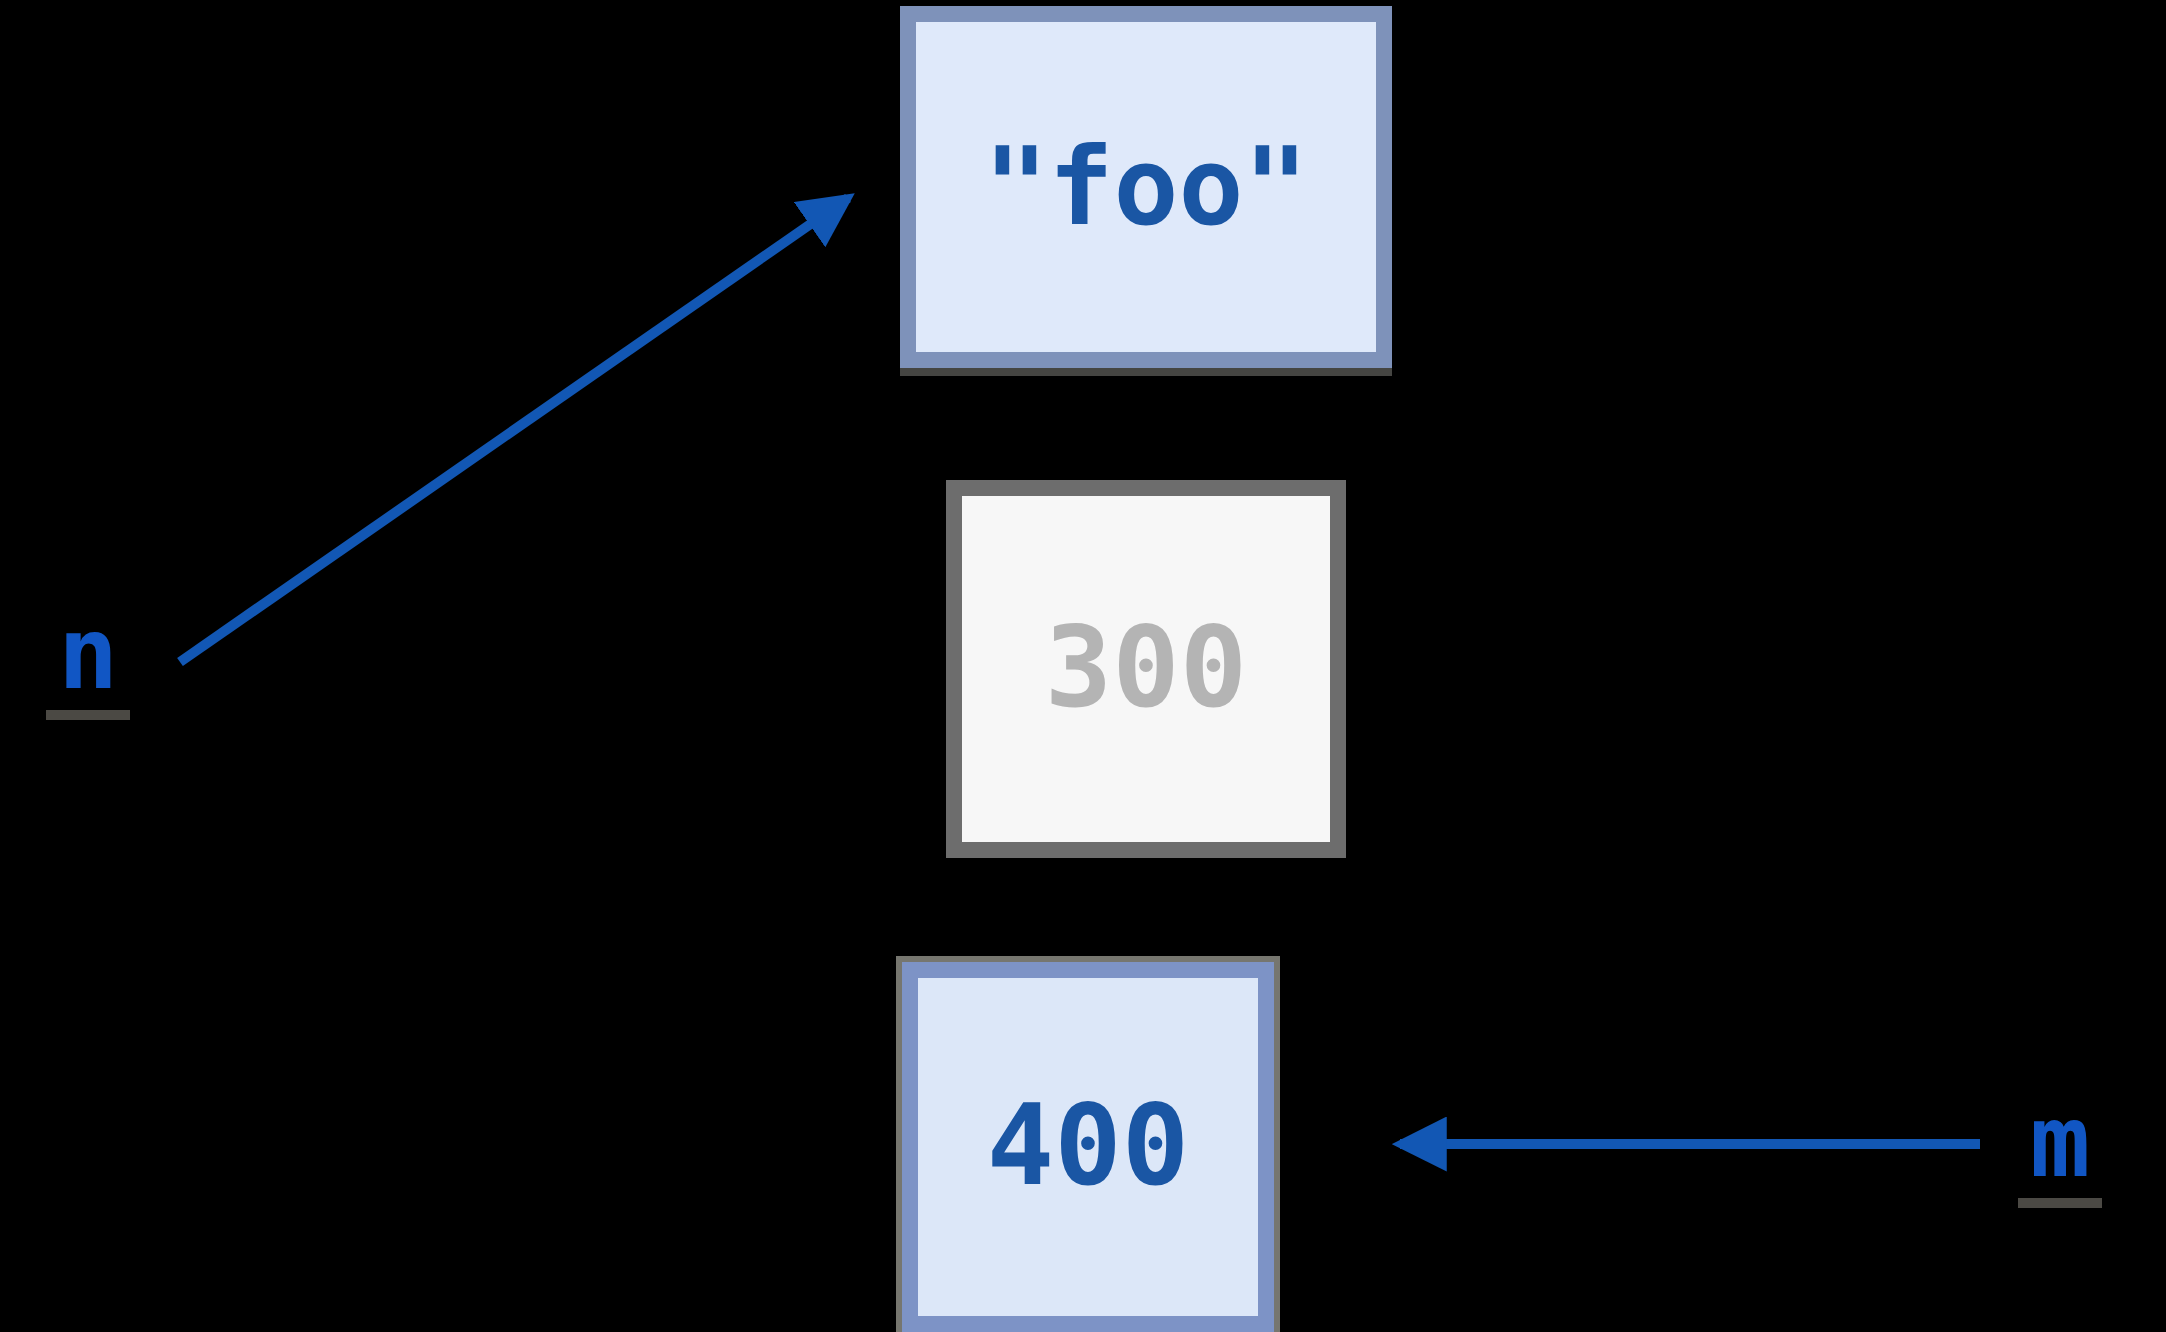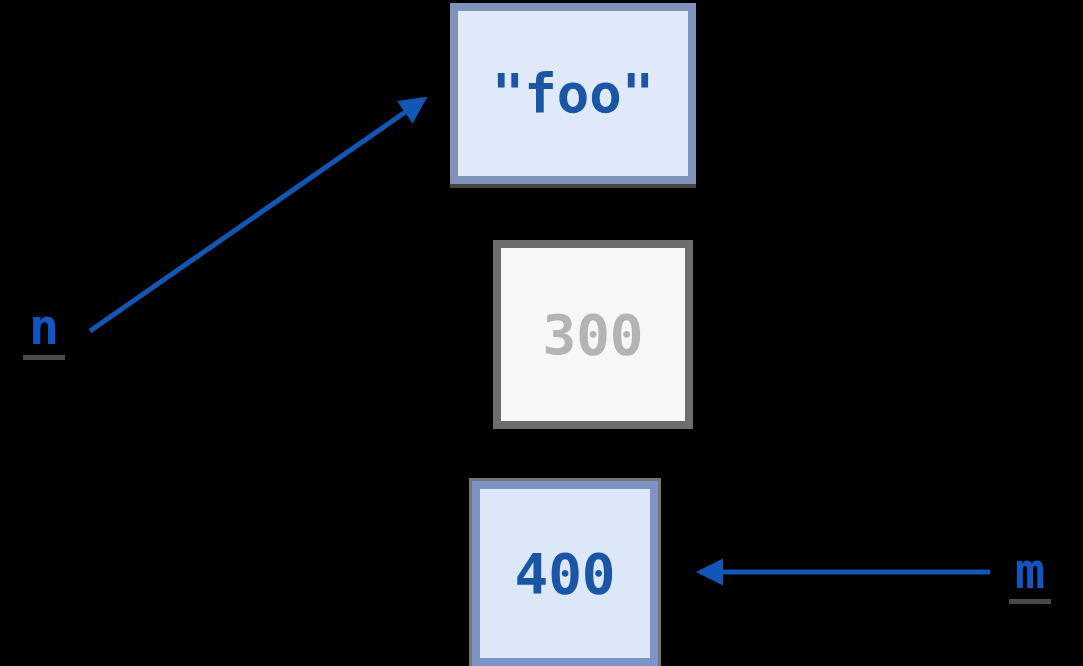--- a/index.html
+++ b/index.html
@@ -21,28 +21,28 @@
   }
   #box-foo {
     left: 450px; top: 3px; width: 246px; height: 181px;
     background: #dfe9fa;
     border: 8px solid #7e92ba;
     box-shadow: 0 4px 0 rgba(125,125,120,0.55);
     color: #1a56a4;
     font-size: 54px;
   }
   #box-300 {
-    left: 493px; top: 240px; width: 200px; height: 189px;
+    left: 473px; top: 240px; width: 200px; height: 189px;
     background: #f7f7f7;
     border: 8px solid #6d6d6d;
     color: #b4b4b4;
     font-size: 56px;
   }
   #box-400 {
-    left: 472px; top: 481px; width: 186px; height: 185px;
+    left: 451px; top: 481px; width: 186px; height: 185px;
     background: #dce7f8;
     border: 8px solid #7d93c6;
     box-shadow: 0 0 0 3px rgba(139,139,131,0.85);
     color: #1a56a4;
     font-size: 56px;
   }
   .var-label {
     position: absolute;
     width: 60px;
     text-align: center;

